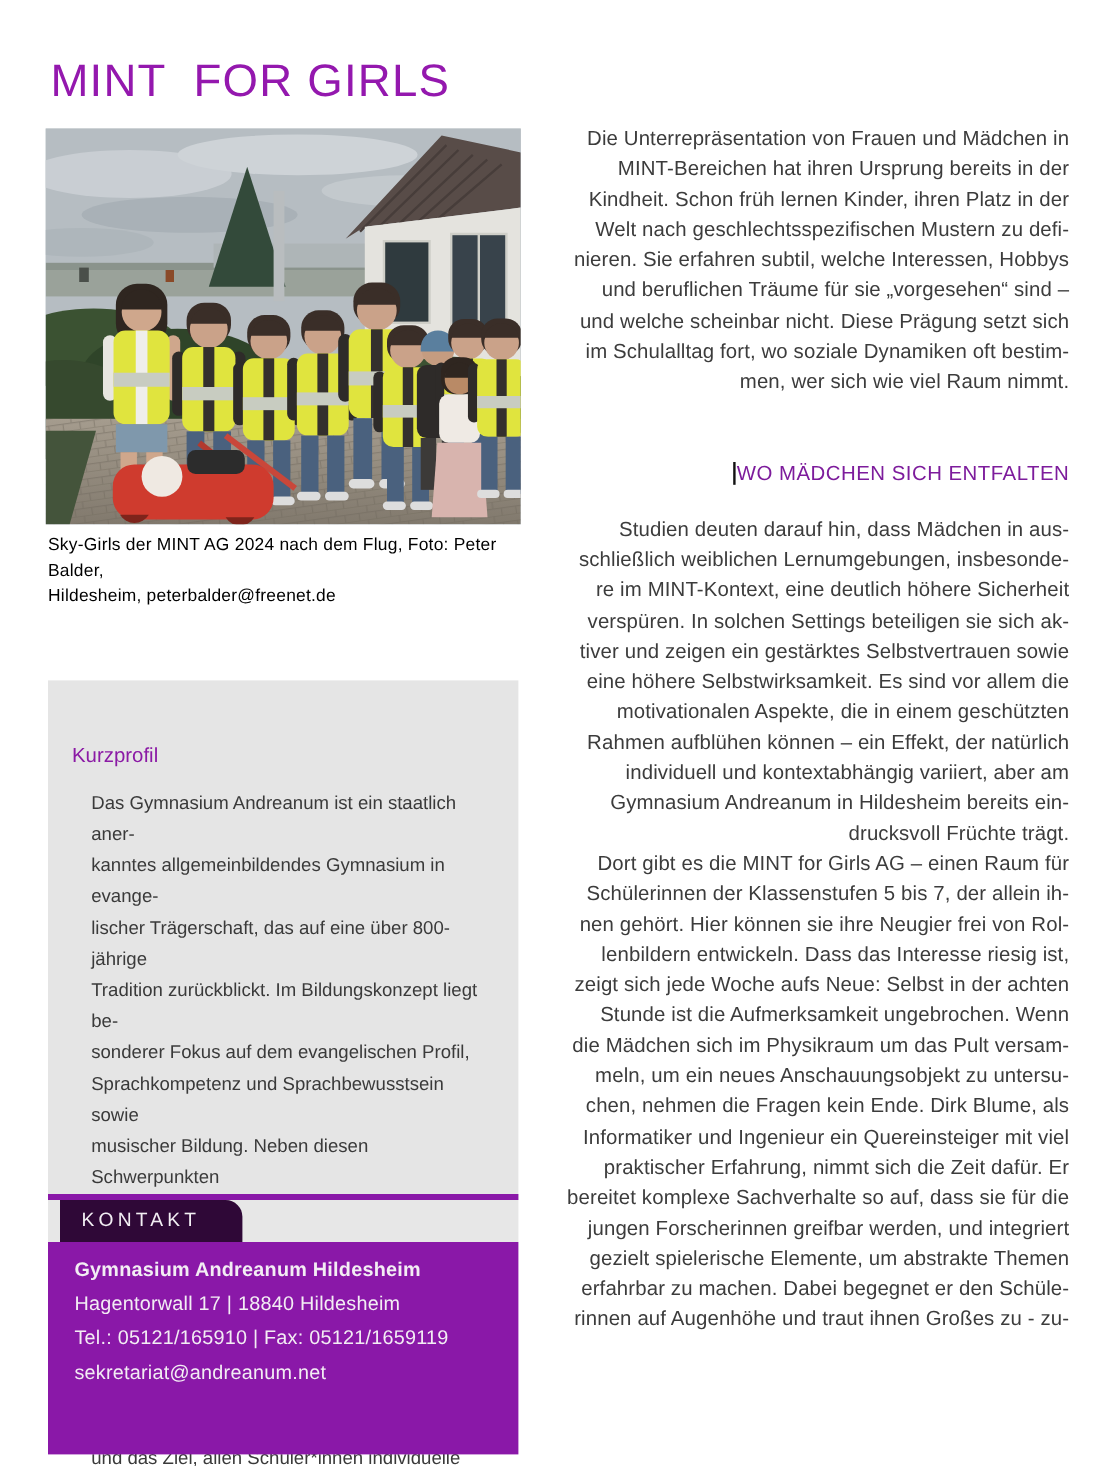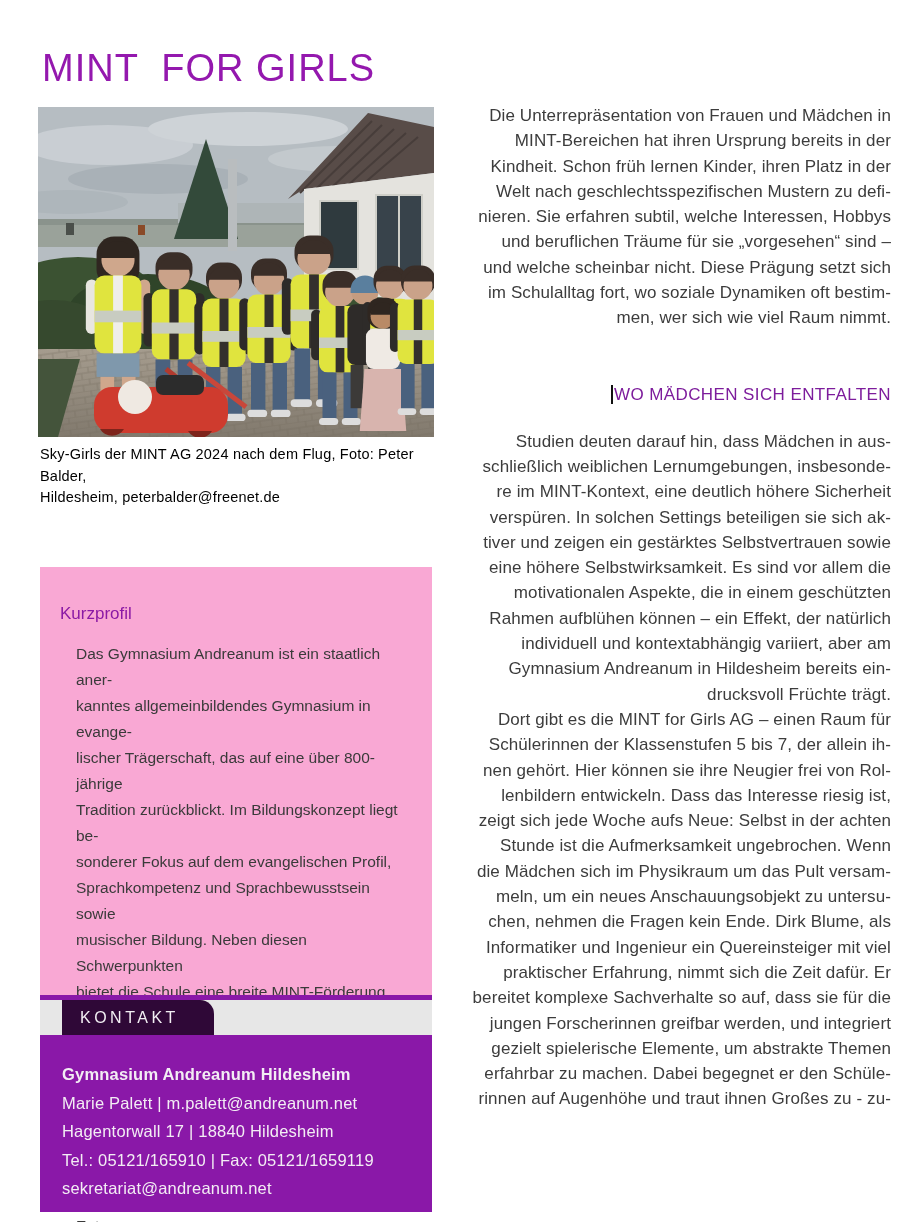--- a/index.html
+++ b/index.html
@@ -15,40 +15,40 @@
   }
   
   #photo-wrap{left:38px;top:107px;width:396px;height:330px;overflow:hidden;background:#b6bdc2;}
   
   #photo-caption{
     left:40px;top:444px;width:404px;font-size:14.5px;line-height:21.5px;
     color:#000000;white-space:pre-line;letter-spacing:0.2px;
   }
   
   #profile-box{
-    left:40px;top:567px;width:392px;height:428px;background:#f9a8d4;
-    box-sizing:border-box;padding:36px 18px 0 20px;
+    left:40px;top:567px;width:392px;height:428px;background:#e5e5e5;
+    box-sizing:border-box;padding:52px 18px 0 20px;
   }
   #profile-heading{color:#8b1aa5;font-size:17px;line-height:22px;margin:0 0 7px 0;font-weight:400;}
   #profile-body{font-size:15.5px;line-height:26px;white-space:pre-line;color:#3a3a3a;margin:16px;}
   
   #contact-box{left:40px;top:995px;width:392px;height:217px;}
   #contact-headerrow{position:absolute;left:0;top:0;width:100%;height:40px;background:#e7e7e7;}
   #contact-topstrip{position:absolute;left:0;top:0;width:100%;height:5px;background:#8a18a8;}
   #contact-tab{
-    position:absolute;left:22px;top:5px;width:152px;height:50px;background:#2f0837;
+    position:absolute;left:10px;top:5px;width:152px;height:50px;background:#2f0837;
     border-radius:0 14px 0 0;color:#f2eef3;font-size:16px;letter-spacing:3.5px;
     line-height:35px;padding-left:18px;box-sizing:border-box;
   }
   #contact-body{
     position:absolute;left:0;top:40px;right:0;bottom:0;background:#8a18a8;
     color:#f3edf4;box-sizing:border-box;padding:9px 10px 0 22px;
   }
   #contact-body .cline{font-size:16.5px;line-height:28.5px;letter-spacing:0.2px;}
-  #contact-org{font-weight:700;letter-spacing:0.4px;margin-top:16px;}
+  #contact-org{font-weight:700;letter-spacing:0.4px;}
   
   #article{left:463px;top:103px;width:428px;text-align:right;}
   #article p{margin:0;font-size:17px;line-height:25.3px;white-space:pre-line;color:#3c3c3c;letter-spacing:0.1px;}
   .article-heading{
     color:#7d1c9c;font-size:17px;line-height:23px;letter-spacing:0.4px;
     white-space:pre-line;font-weight:400;
   }
   #article-heading-1{margin:29px 0 23px 16px;position:relative;}
   #article-heading-2{margin:31px 0 26px 0;}
   #text-cursor{
@@ -221,21 +221,20 @@
 faltung zu ermöglichen.</p>
 </div>
 
 <div class="abs" id="contact-box">
   <div id="contact-headerrow">
     <div id="contact-topstrip"></div>
     <div id="contact-tab">KONTAKT</div>
   </div>
   <div id="contact-body">
     <div class="cline" id="contact-org">Gymnasium Andreanum Hildesheim</div>
-    <div class="cline">Marie Palett | m.palett@andreanum.net</div>
     <div class="cline">Hagentorwall 17 | 18840 Hildesheim</div>
     <div class="cline">Tel.: 05121/165910 | Fax: 05121/1659119</div>
     <div class="cline">sekretariat@andreanum.net</div>
   </div>
 </div>
 
 <div class="abs" id="article">
   <p>Die Unterrepräsentation von Frauen und Mädchen in
 MINT-Bereichen hat ihren Ursprung bereits in der
 Kindheit. Schon früh lernen Kinder, ihren Platz in der

